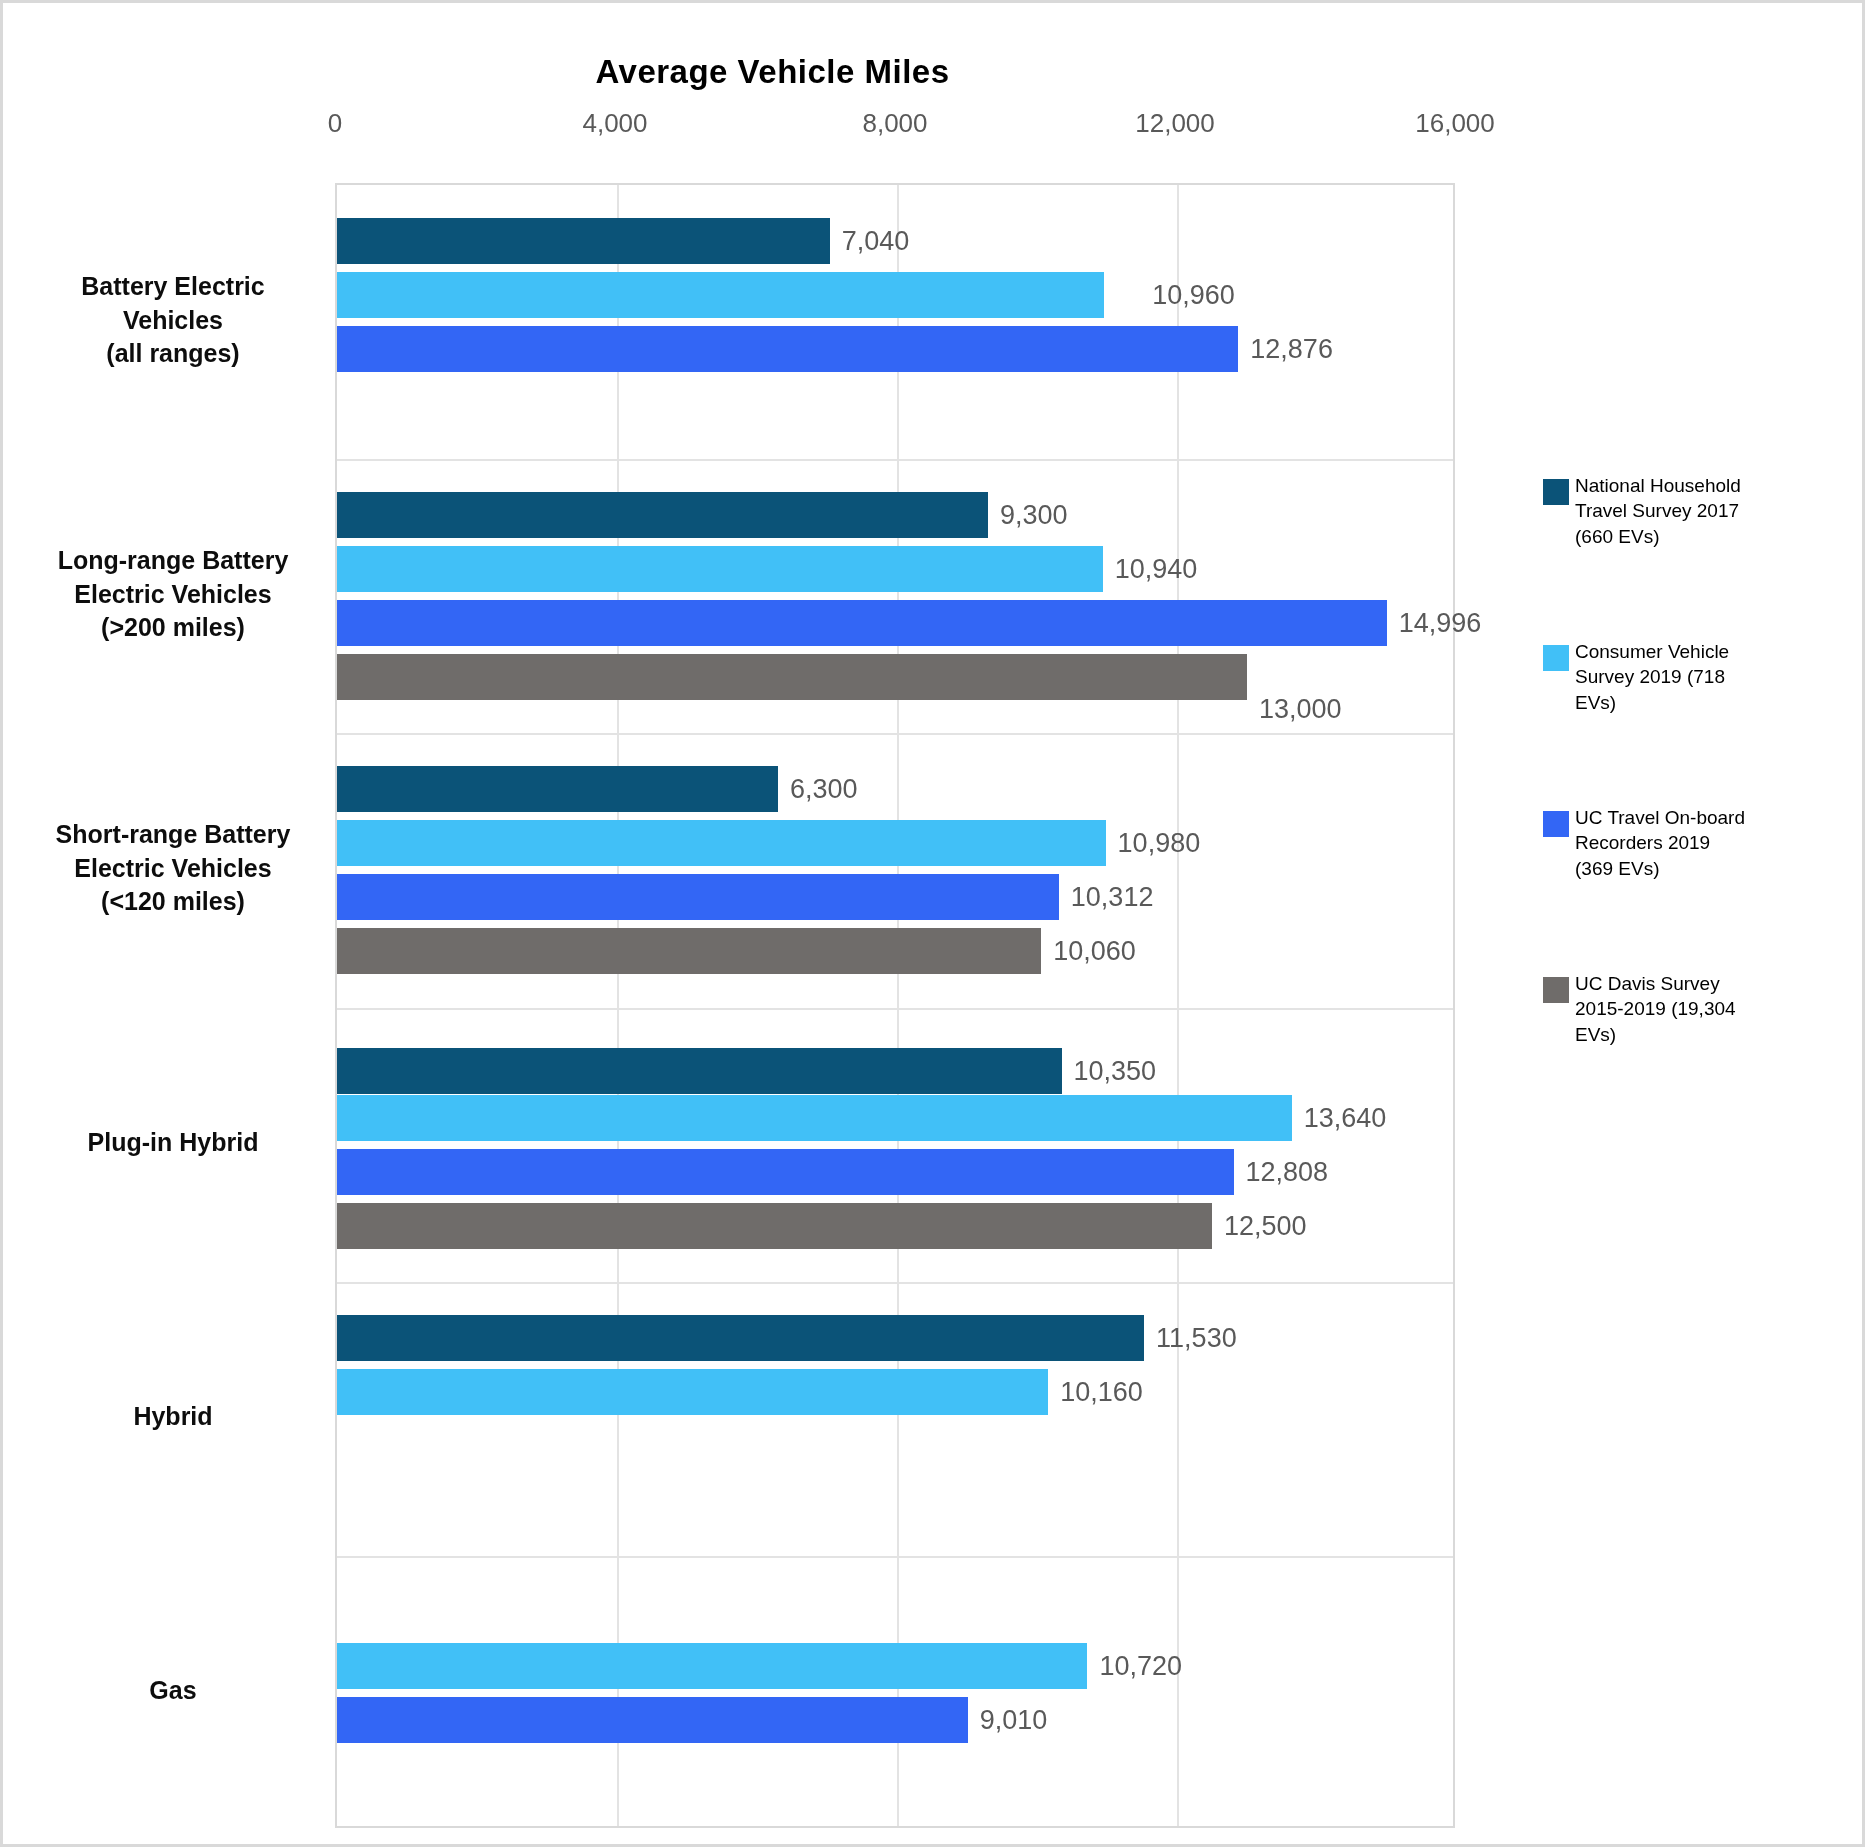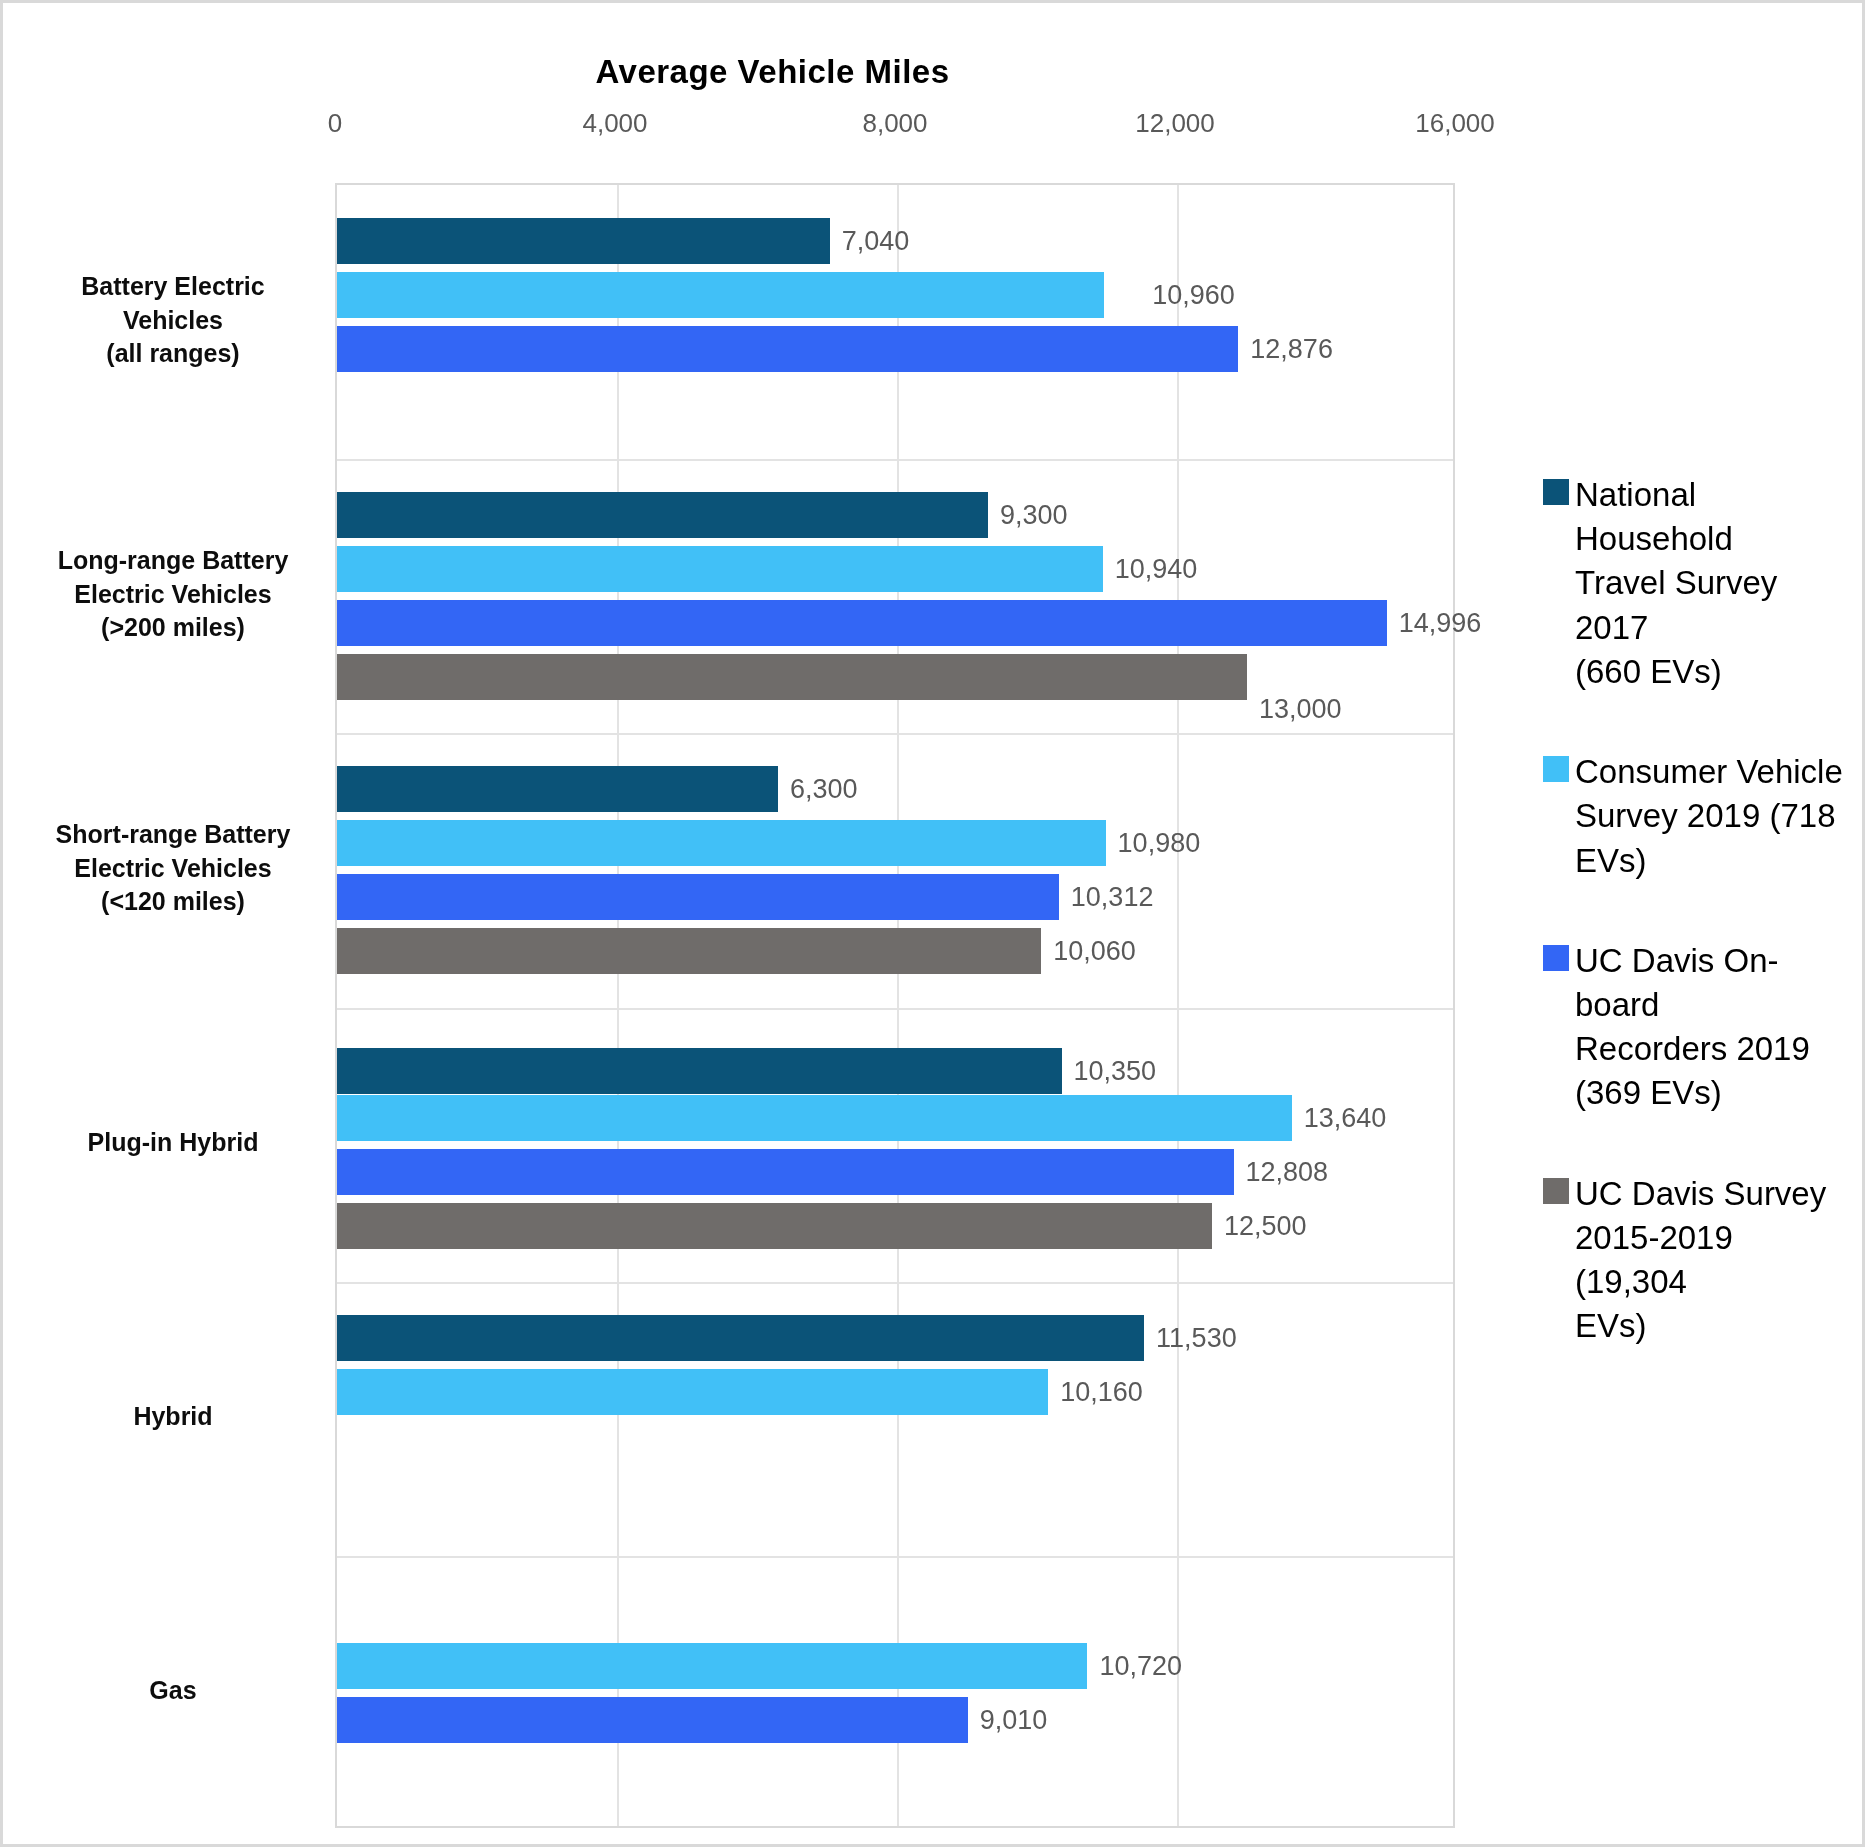--- a/index.html
+++ b/index.html
@@ -128,21 +128,21 @@
   .legend-swatch {
     position: absolute;
     left: 0;
     top: 6px;
     width: 26px;
     height: 26px;
   }
   .legend-text {
     display: block;
     padding-left: 32px;
-    font-size: 33px;
+    font-size: 19px;
     color: #000000;
     line-height: 1.34;
   }
 </style>
 </head>
 <body>
 
 <div id="figure">
 
   <div id="chart-title">Average Vehicle Miles</div>
@@ -294,21 +294,21 @@
         <span class="legend-swatch" style="background: rgb(65, 192, 247);"></span>
         <span class="legend-text">
           <div>Consumer Vehicle</div>
           <div>Survey 2019 (718</div>
           <div>EVs)</div>
         </span>
       </div>
       <div class="legend-item">
         <span class="legend-swatch" style="background: rgb(51, 102, 245);"></span>
         <span class="legend-text">
-          <div>UC Davis On-board</div>
+          <div>UC Travel On-board</div>
           <div>Recorders 2019</div>
           <div>(369 EVs)</div>
         </span>
       </div>
       <div class="legend-item">
         <span class="legend-swatch" style="background: rgb(111, 108, 106);"></span>
         <span class="legend-text">
           <div>UC Davis Survey</div>
           <div>2015-2019 (19,304</div>
           <div>EVs)</div>

